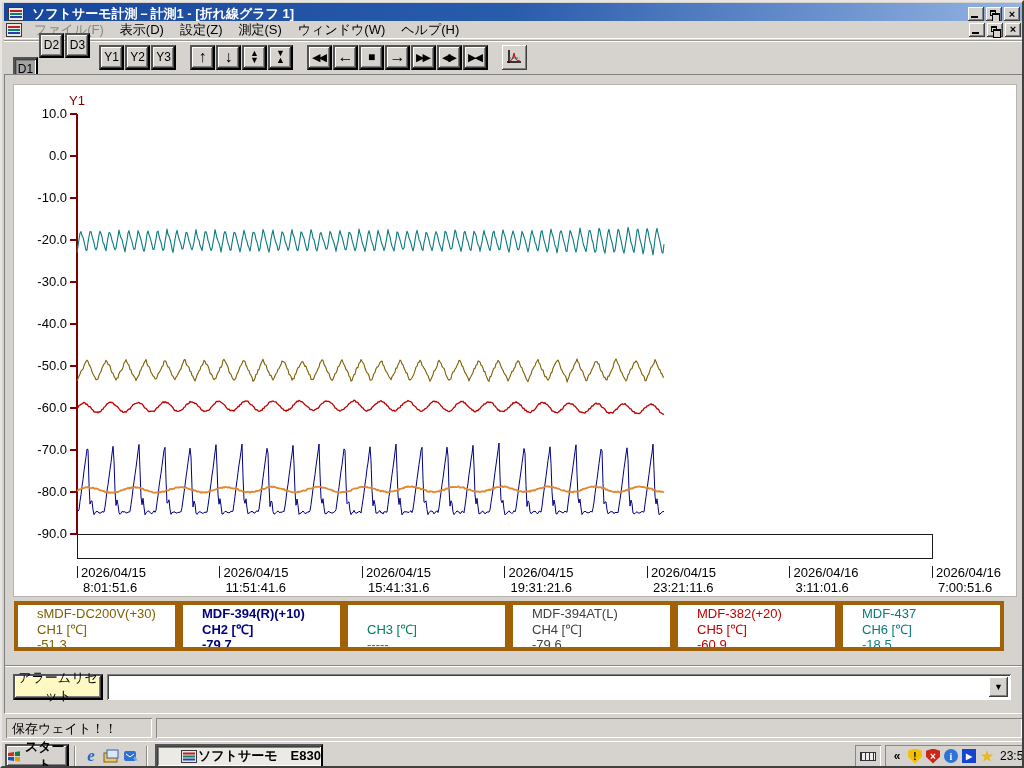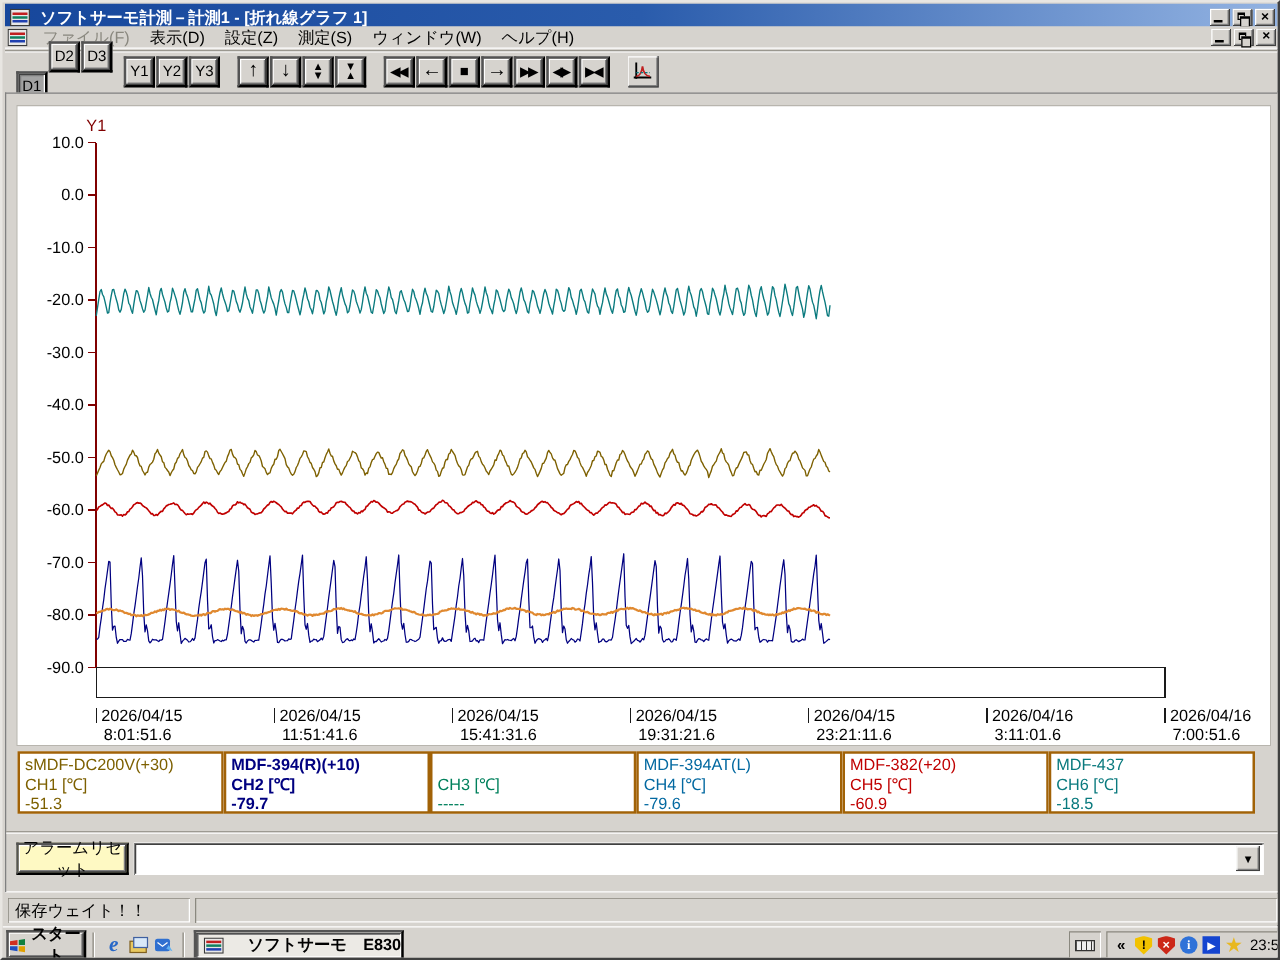--- a/index.html
+++ b/index.html
@@ -43,22 +43,22 @@
   .tb .stack { display:flex; flex-direction:column; line-height:7px; font-size:9px; }
   .tb-gap { width:8px; flex:none; }
   .tb-gap2 { width:13px; flex:none; }
 
   
   .client { position:absolute; left:2px; top:72px; width:1020px; height:640px; background:#d6d3ce;
             border:1px solid #808080; border-right-color:#fff; border-bottom-color:#fff; }
   .chartpanel { position:absolute; left:8px; top:9px; width:1004px; height:513px; background:#fff;
                 border:1px solid #b8b5ae; }
   .legendrow { position:absolute; left:9px; top:526px; display:flex; }
-  .legendcell { width:165px; height:50px; background:#fff; border:2px solid #a16207; margin-right:0px;
-                padding:1px 4px; font-family:"DejaVu Sans Mono", monospace; font-size:13px; line-height:15.5px;
+  .legendcell { width:165px; height:50px; background:#fff; border:4px solid #a16207; margin-right:0px;
+                padding:1px 19px; font-family:"DejaVu Sans Mono", monospace; font-size:13px; line-height:15.5px;
                 white-space:nowrap; overflow:hidden; }
   .divider { position:absolute; left:0px; top:590px; width:1018px; height:2px;
              border-top:1px solid #8a887f; border-bottom:1px solid #fff; }
   .alarmbtn { position:absolute; left:8px; top:599px; width:90px; height:26px; background:#fef9c3;
               box-shadow: inset -1px -1px 0 #404040, inset 1px 1px 0 #fff, inset -2px -2px 0 #808080;
               font-size:13px; display:flex; align-items:center; justify-content:center; }
   .combo { position:absolute; left:102px; top:599px; width:904px; height:26px; background:#fff;
            box-shadow: inset 1px 1px 0 #808080, inset -1px -1px 0 #fff, inset 2px 2px 0 #404040; }
   .combo-arrow { position:absolute; right:3px; top:3px; width:19px; height:20px; background:#d6d3ce;
             box-shadow: inset -1px -1px 0 #404040, inset 1px 1px 0 #fff, inset -2px -2px 0 #808080;
@@ -72,21 +72,21 @@
   
   .taskbar { position:absolute; left:0px; top:739px; width:1024px; height:29px; background:#d6d3ce;
              border-top:1px solid #fff; display:flex; align-items:center; padding:0 3px; }
   .startbtn { width:64px; height:24px; background:#d6d3ce; flex:none;
               box-shadow: inset -1px -1px 0 #404040, inset 1px 1px 0 #fff, inset -2px -2px 0 #808080;
               display:flex; align-items:center; justify-content:center; gap:3px; font-size:13px; font-weight:bold; }
   .tbsep { width:2px; height:20px; margin:0 5px; border-left:1px solid #8a887f; border-right:1px solid #fff; flex:none; }
   .ql { width:20px; height:20px; display:flex; align-items:center; justify-content:center; flex:none; }
   .taskbtn { width:168px; height:24px; background:#eceae5; flex:none; margin-left:2px;
              box-shadow: inset 1px 1px 0 #404040, inset -1px -1px 0 #fff, inset 2px 2px 0 #808080;
-             display:flex; align-items:center; gap:19px; padding-left:6px; font-size:13px; font-weight:bold; }
+             display:flex; align-items:center; gap:1px; padding-left:24px; font-size:13px; font-weight:bold; }
   .kbdcell { margin-left:auto; width:26px; height:22px; flex:none;
              box-shadow: inset 1px 1px 0 #8a887f, inset -1px -1px 0 #fff;
              display:flex; align-items:center; justify-content:center; }
   .kbd-glyph { width:16px; height:9px; border:1px solid #333; background:
       repeating-linear-gradient(90deg,#333 0 1px,#eee 1px 4px); }
   .tray { width:138px; height:22px; margin-left:4px; flex:none;
           box-shadow: inset 1px 1px 0 #8a887f, inset -1px -1px 0 #fff;
           display:flex; align-items:center; gap:2px; padding:0 4px; }
   .trayico { width:16px; height:16px; display:flex; align-items:center; justify-content:center;
              font-size:10px; font-weight:bold; flex:none; }
@@ -286,21 +286,21 @@
         <div class="legendcell" style="color: rgb(0, 0, 128); font-weight: bold;">
           <div>MDF-394(R)(+10)</div>
           <div>CH2 [℃]</div>
           <div>-79.7</div>
         </div>
         <div class="legendcell" style="color: rgb(0, 128, 92);">
           <div>&nbsp;</div>
           <div>CH3 [℃]</div>
           <div>-----</div>
         </div>
-        <div class="legendcell" style="color: #0369a1;">
+        <div class="legendcell" style="color: #404040;">
           <div>MDF-394AT(L)</div>
           <div>CH4 [℃]</div>
           <div>-79.6</div>
         </div>
         <div class="legendcell" style="color: rgb(192, 0, 0);">
           <div>MDF-382(+20)</div>
           <div>CH5 [℃]</div>
           <div>-60.9</div>
         </div>
         <div class="legendcell" style="color: rgb(10, 122, 126);">

